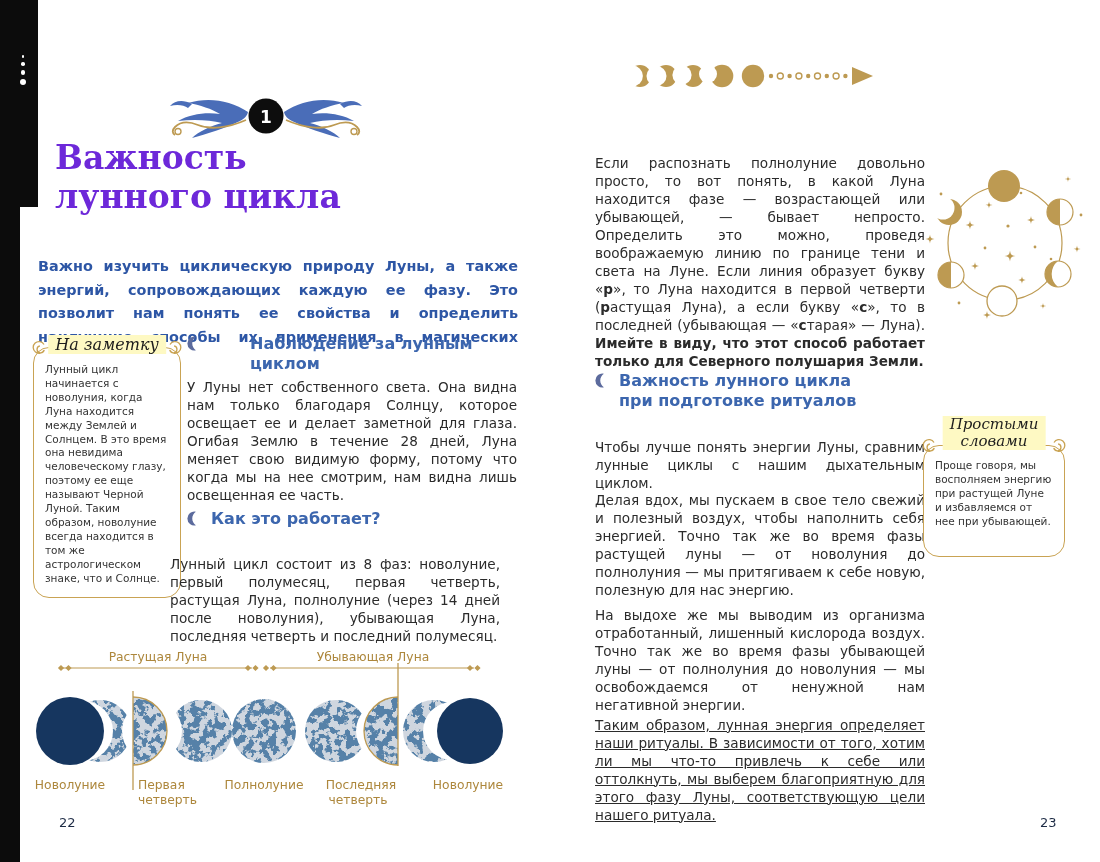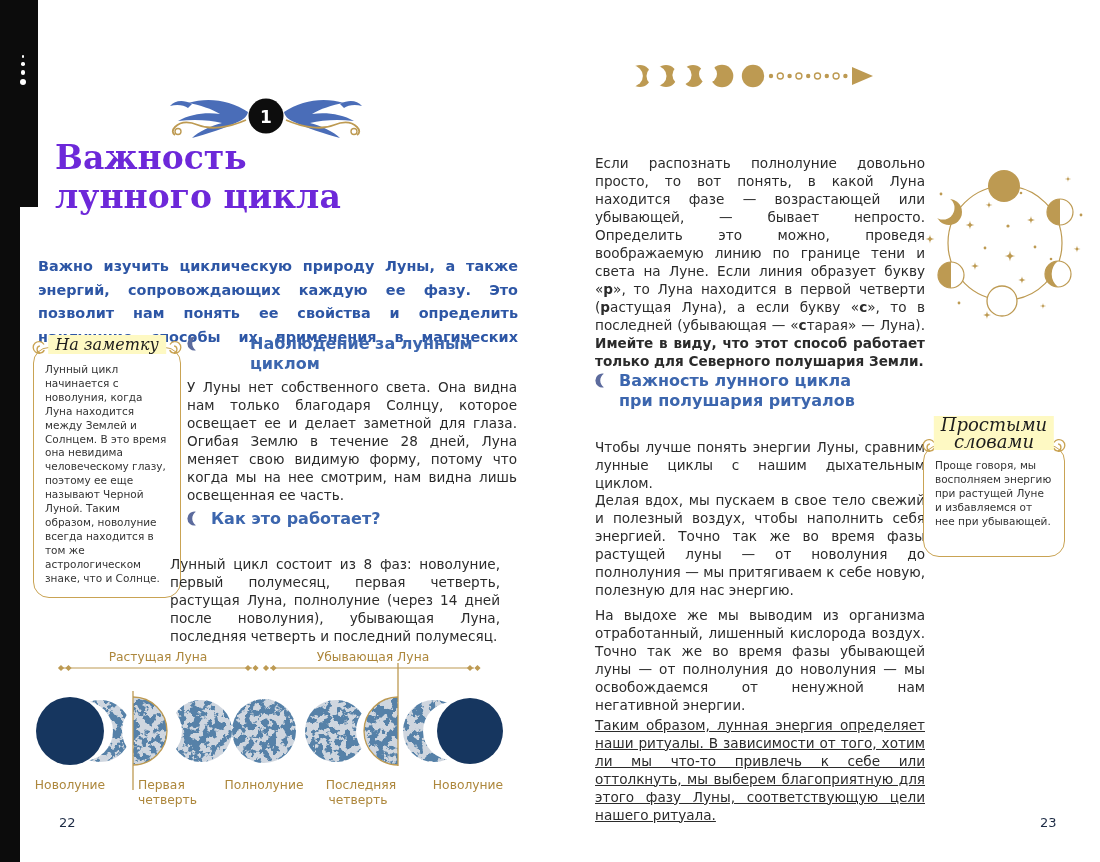--- a/index.html
+++ b/index.html
@@ -22,21 +22,21 @@
          line-height:23.5px;color:#2d56a5;text-align:justify;}
 
   
   .gold-box{border:1.6px solid #c9a353;border-radius:16px;background:#fff;box-sizing:border-box;}
   .note-box{left:33px;top:347px;width:148px;padding:15px 11px 11px;}
   .tip-box{left:923px;top:445px;width:142px;padding:13px 11px 10px;min-height:112px;}
   .box-title{position:absolute;left:50%;transform:translateX(-50%);background:#fef9c3;
              padding:0 7px;font-family:"DejaVu Serif",serif;font-style:italic;
              font-size:16px;color:#1d1d1d;white-space:nowrap;text-align:center;}
   .note-box .box-title{top:-13px;}
-  .tip-box .box-title{top:-30px;line-height:17px;font-size:18px;}
+  .tip-box .box-title{top:-30px;line-height:17px;font-size:15px;}
   .box-text{font-size:10.5px;line-height:13.9px;color:#333;}
   .curl{position:absolute;top:-8px;}
   .curl.l{left:-3px;}
   .curl.r{right:-3px;transform:scaleX(-1);}
 
   
   .sec-head{display:flex;gap:9px;align-items:flex-start;}
   .sec-head .txt{font-size:16px;font-weight:bold;color:#3c66ae;line-height:20px;}
   .cres{flex:0 0 auto;margin-top:2px;}
   .para{text-align:justify;font-size:13.6px;line-height:18px;color:#2b2b2b;}
@@ -254,21 +254,21 @@
         <circle cx="126" cy="96" r="1.3"></circle>
       </g>
     </svg>
 
     <div class="abs sec-head" style="left:595px;top:371px;width:330px;">
       <svg class="cres" width="15" height="15" viewBox="0 0 16 16">
         <path d="M9.5,0.8 A7.4,7.4 0 1 0 9.5,15.2 A8.6,8.6 0 0 1 9.5,0.8 Z" fill="#5c6b9d"></path>
       </svg>
       <span class="txt">
         <span style="display:block">Важность лунного цикла</span>
-        <span style="display:block">при полушария ритуалов</span>
+        <span style="display:block">при подготовке ритуалов</span>
       </span>
     </div>
 
     <p class="abs para" style="left:595px;top:424px;width:330px;">Чтобы лучше понять энергии Луны, сравним лунные циклы с нашим дыхательным циклом.</p>
     <p class="abs para" style="left:595px;top:477px;width:330px;">Делая вдох, мы пускаем в свое тело свежий и полезный воздух, чтобы наполнить себя энергией. Точно так же во время фазы растущей луны — от новолуния до полнолуния — мы притягиваем к себе новую, полезную для нас энергию.</p>
 
     <div class="abs gold-box tip-box">
       <svg class="curl l" width="14" height="14" viewBox="0 0 14 14">
         <path d="M13,4.5 A5.8,5.8 0 1 0 13.2,10 A3.6,3.6 0 1 1 8.9,5.8" fill="none" stroke="#c9a353" stroke-width="1.3"></path>
       </svg>

